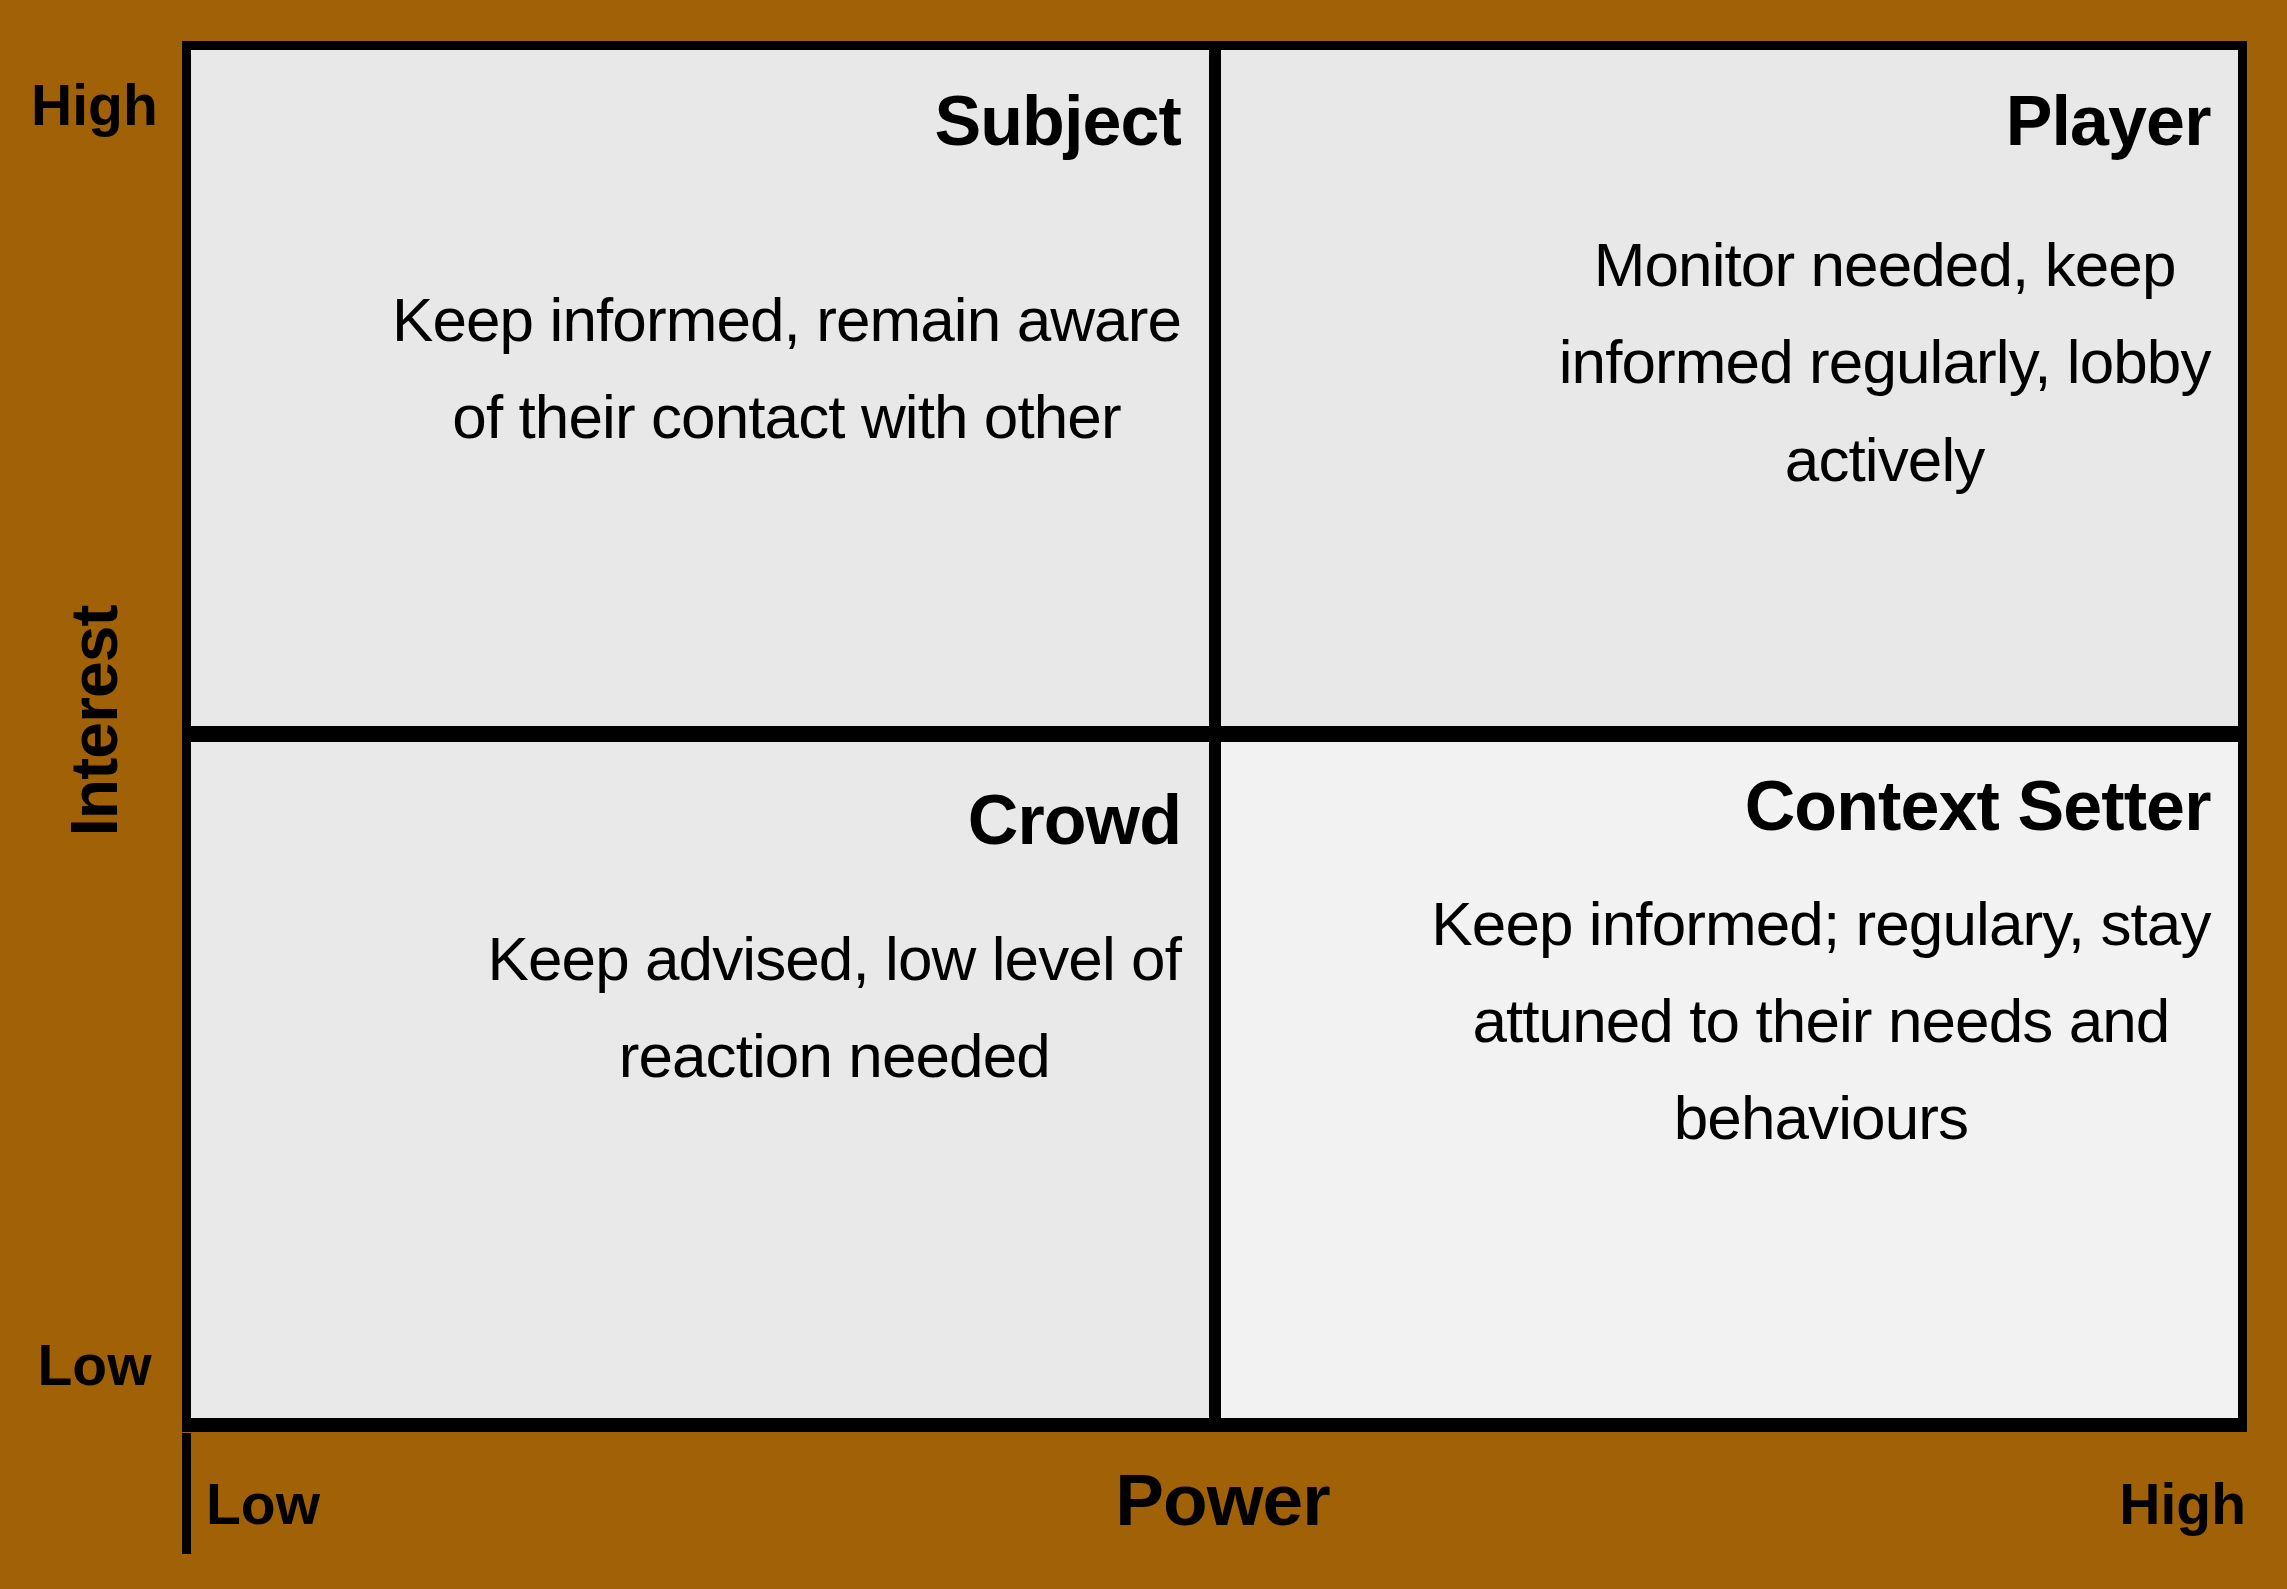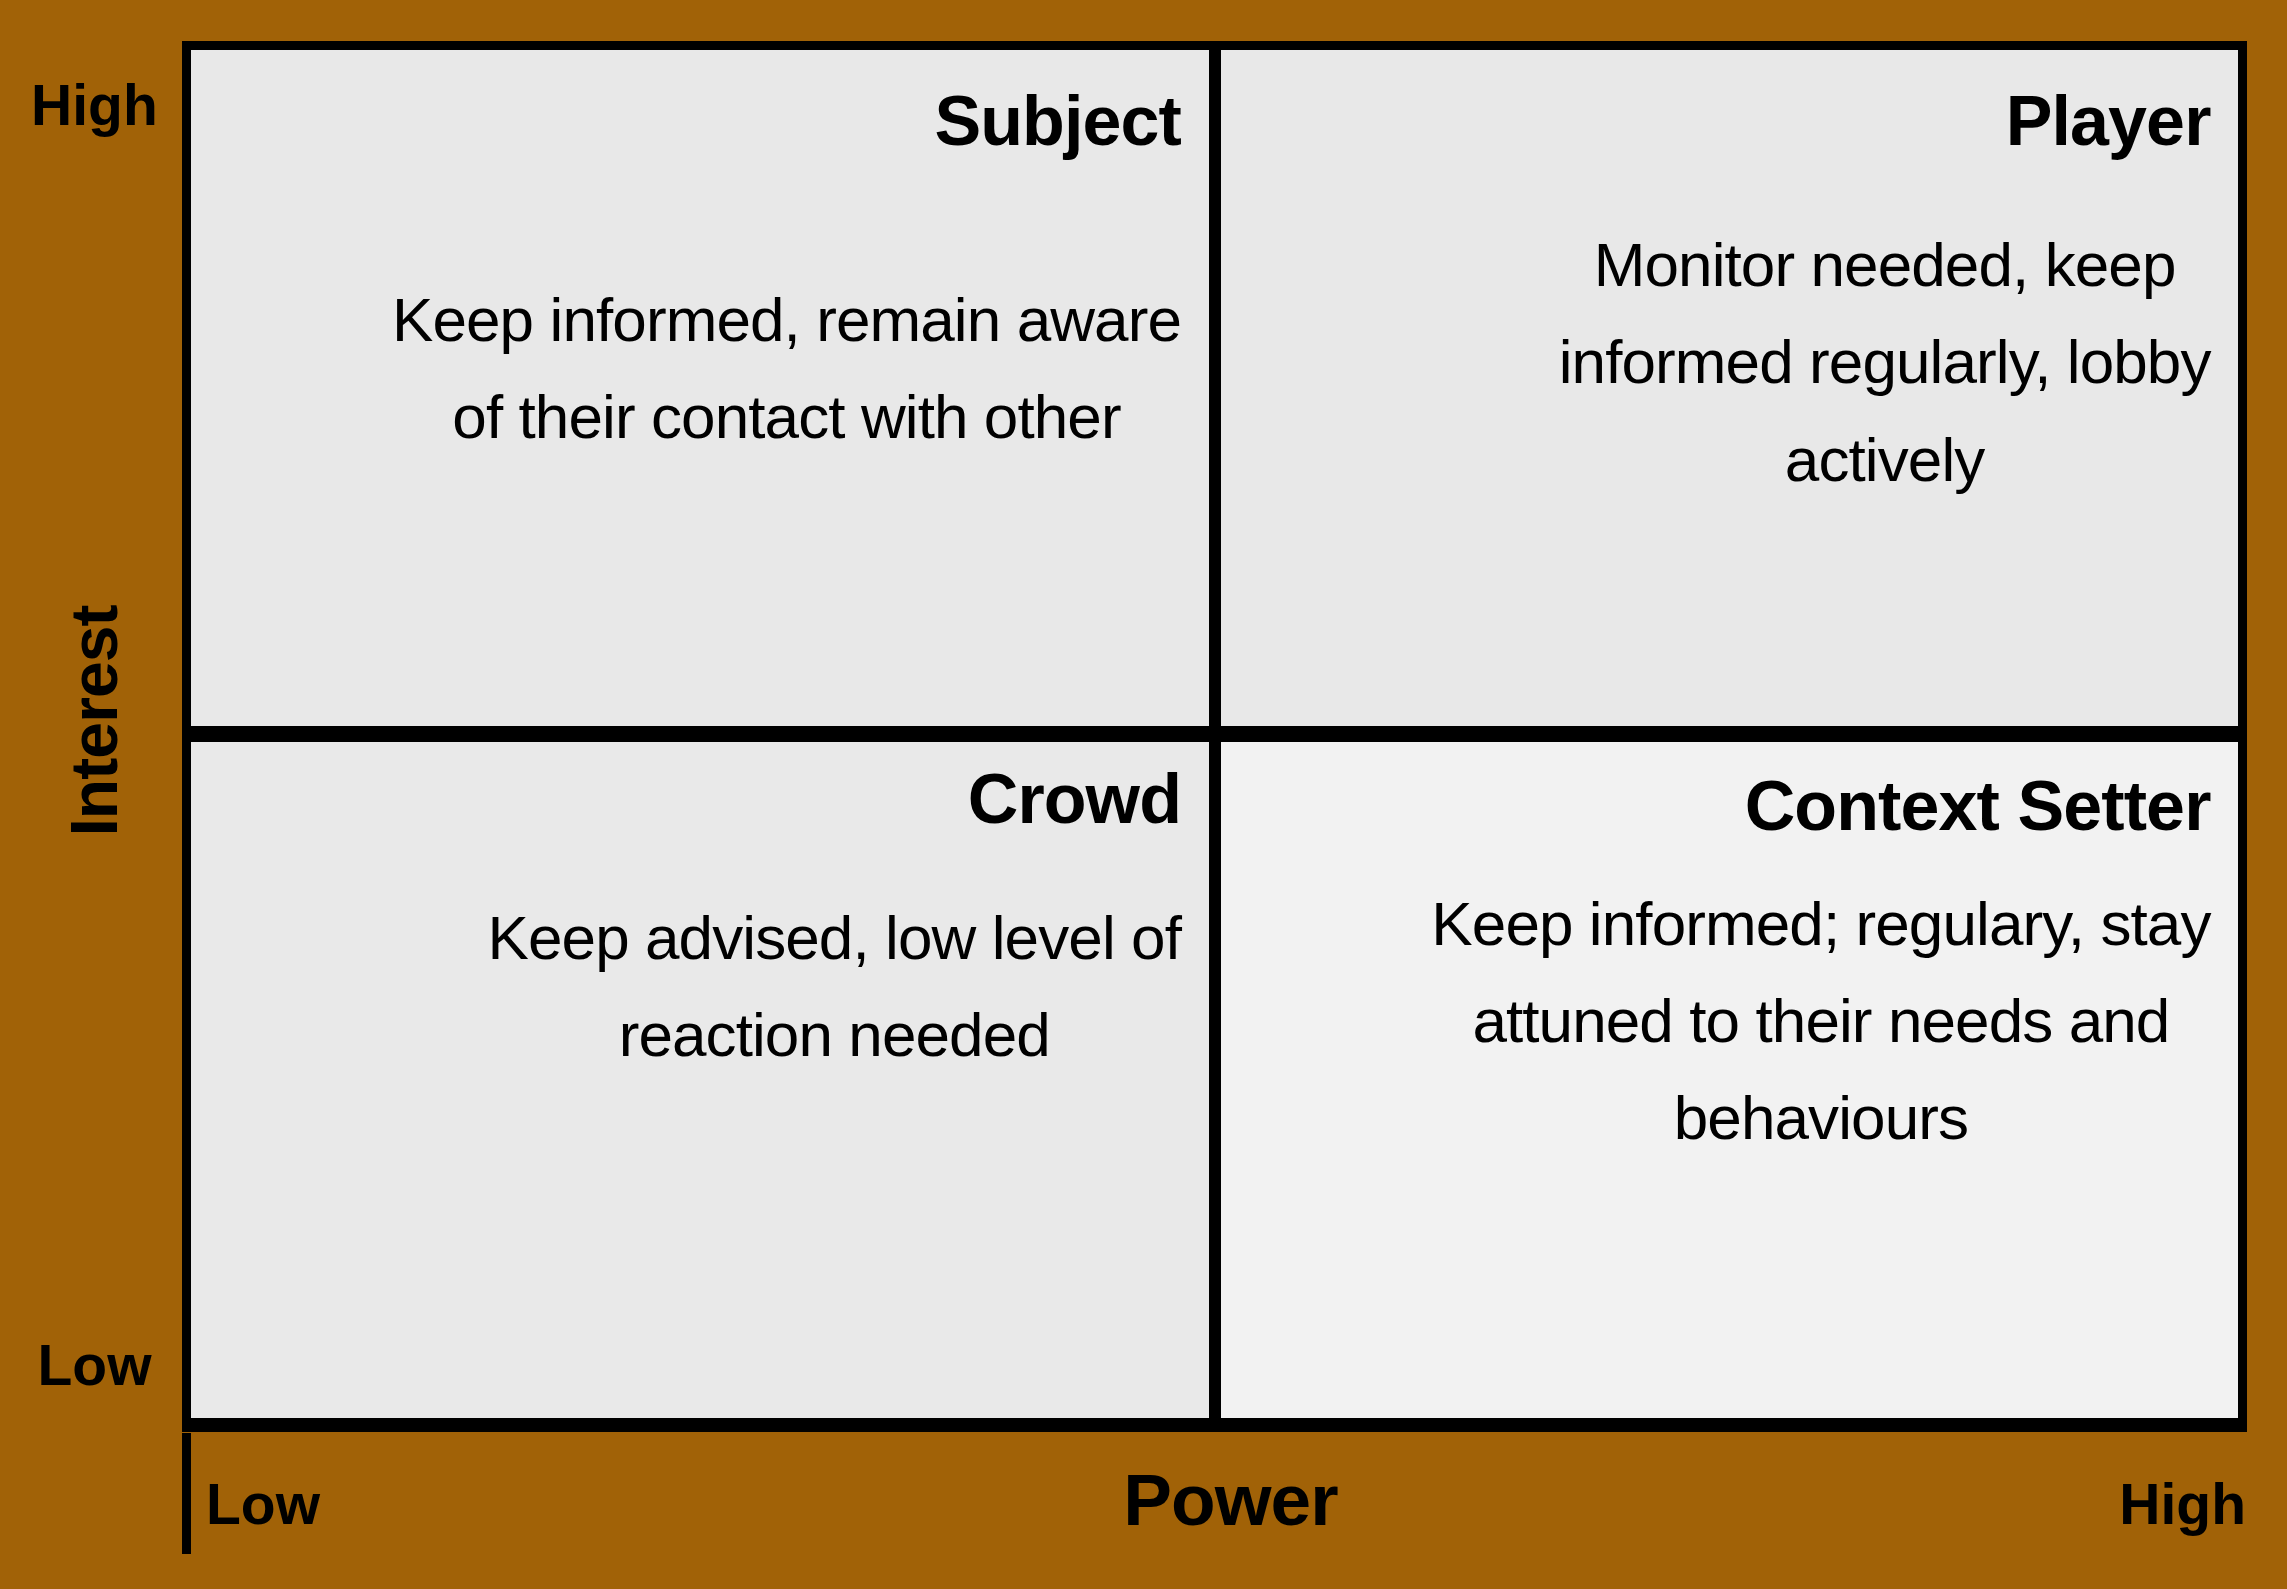--- a/index.html
+++ b/index.html
@@ -31,21 +31,21 @@
   .vdiv { grid-column:2; grid-row:1 / 4; background:#000; }
   .hdiv { grid-column:1 / 4; grid-row:2; background:#000; }
 
   .quad {
     display:flex; flex-direction:column;
     align-items:flex-end; text-align:center;
     padding:29px 27.5px 0 27.5px;
   }
   .q-subject { grid-column:1; grid-row:1; background:#e8e8e8; }
   .q-player  { grid-column:3; grid-row:1; background:#e8e8e8; }
-  .q-crowd   { grid-column:1; grid-row:3; background:#e9e9e9; padding-top:15px; }
+  .q-crowd   { grid-column:1; grid-row:3; background:#e9e9e9; padding-top:36px; }
   .q-context { grid-column:3; grid-row:3; background:#f2f2f2; padding-top:22px;gap:16px; }
 
   .quad-title {
     font-size:70px; font-weight:bold;
     letter-spacing:-0.9px; line-height:1.2;
   }
   .quad-body {
     font-size:62px; line-height:1.57;
     letter-spacing:-0.9px;
   }
@@ -65,21 +65,21 @@
     text-align:center; font-size:57px;
   }
   #y-interest {
     left:94px; top:721px;
     transform:translate(-50%,-50%) rotate(-90deg);
     font-size:66px; letter-spacing:-0.9px;
   }
   #x-low  { left:206px;  top:1471px; font-size:57px; }
   #x-high { right:42px;  top:1471px; font-size:57px; }
   #x-power {
-    left:198px; top:1458px; width:2065px;
+    left:190px; top:1458px; width:2065px;
     text-align:center; font-size:73px; letter-spacing:-0.9px;
   }
 
   
   #y-axis-tail {
     position:absolute;
     left:182px; top:1433px;
     width:9.2px; height:121px;
     background:#000;
   }

